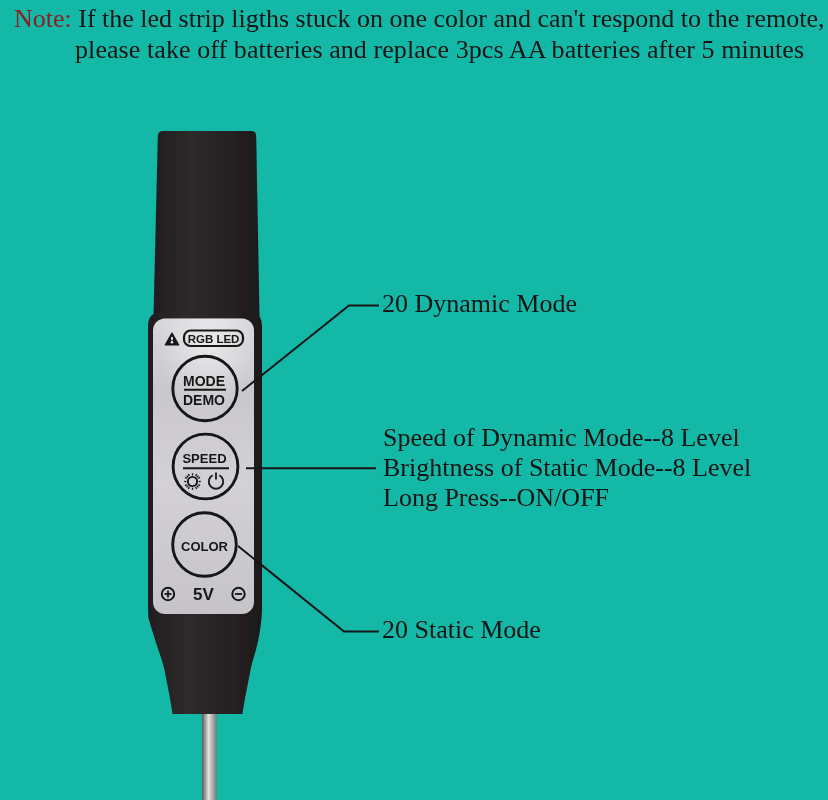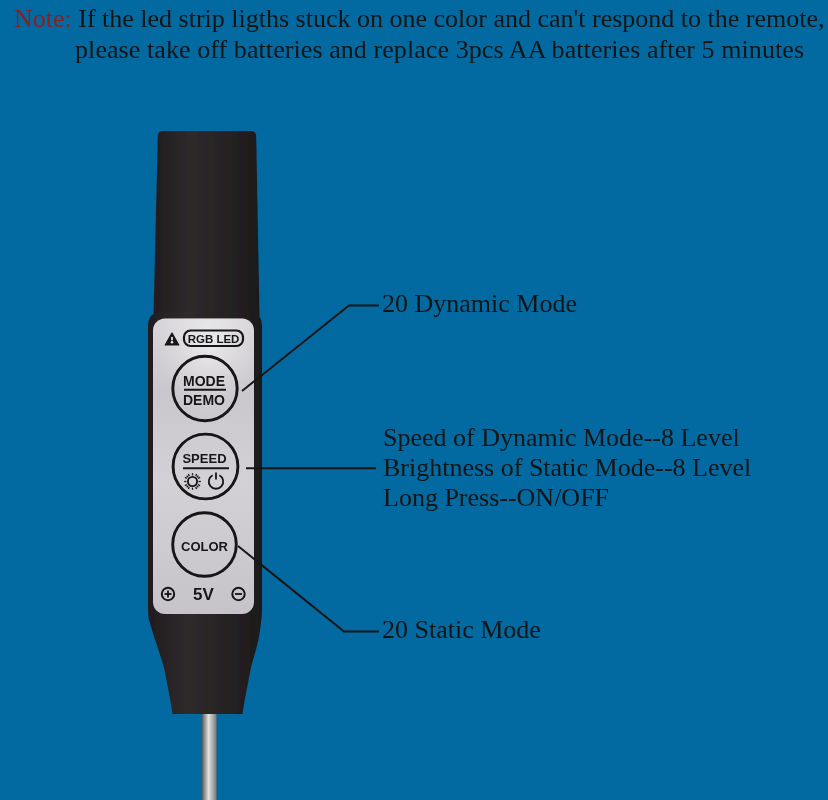--- a/index.html
+++ b/index.html
@@ -1,16 +1,16 @@
 <!DOCTYPE html>
 <html><head>
 <meta charset="utf-8">
 <style>
   html,body{margin:0;padding:0;background:#ffffff;}
-  #canvas{position:relative;width:828px;height:800px;background:#0369a1;overflow:hidden;}
+  #canvas{position:relative;width:828px;height:800px;background:#14b8a6;overflow:hidden;}
   svg{position:absolute;top:0;left:0;}
 </style>
 </head>
 <body>
 <div id="canvas">
 <svg width="828" height="800" viewBox="0 0 828 800">
   <defs>
     <linearGradient id="stick" x1="0" y1="0" x2="1" y2="0">
       <stop offset="0" stop-color="#201d1f"></stop>
       <stop offset="0.35" stop-color="#2e2a2c"></stop>

